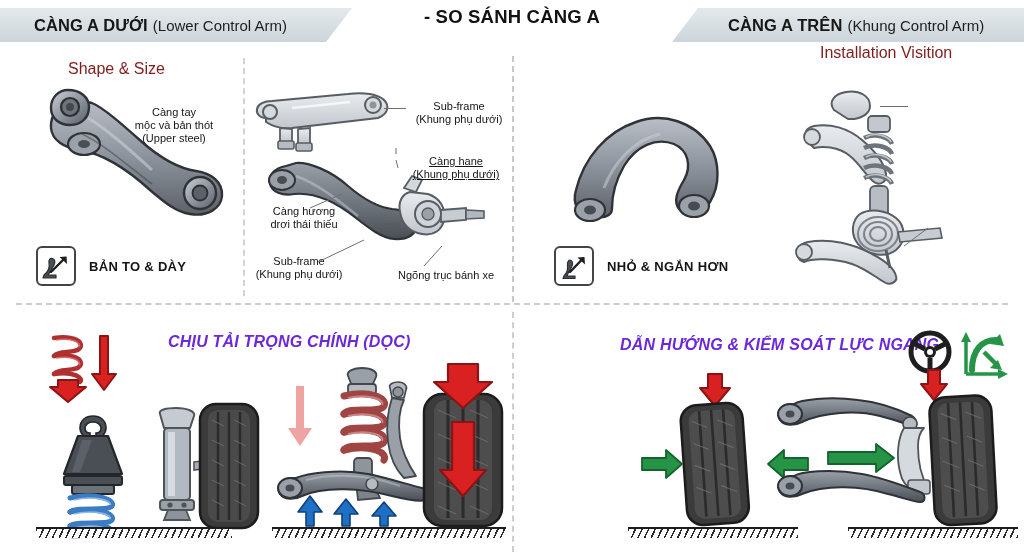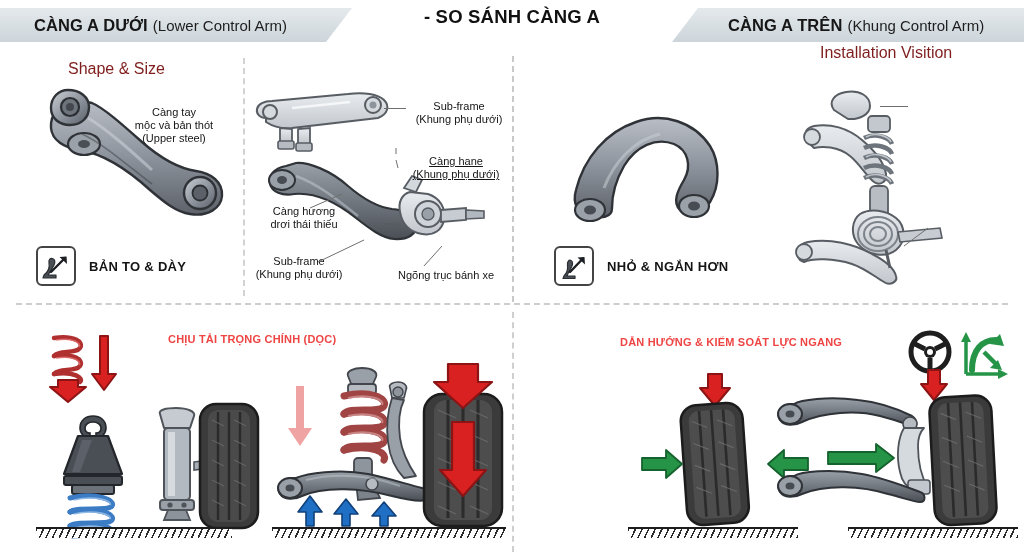--- a/index.html
+++ b/index.html
@@ -52,22 +52,22 @@
     position: absolute; left: 512px; top: 312px; width: 0;
     height: 240px; border-left: 2px dashed #cfcfcf;
   }
 
   
   .sub-head { position: absolute; font-size: 16px; color:#7f1d1d; }
   .sh-shape { top: 60px; left: 68px; }
   .sh-install { top: 44px; left: 820px; }
 
   .band-title {
-    position: absolute; font-weight: bold; font-size: 11px;
-    color:#ef4444; letter-spacing:.2px;
+    position: absolute; font-weight: bold; font-size: 16px;
+    color:#6d28d9; letter-spacing:.2px;font-style:italic;
   }
   .bt-left { top: 333px; left: 168px; }
   .bt-right { top: 336px; left: 620px; }
 
   
   .badge { position: absolute; display: flex; align-items: center; gap: 13px; }
   .badge-left { top: 246px; left: 36px; }
   .badge-right { top: 246px; left: 554px; text-align: center; }
   .badge-box {
     width: 40px; height: 40px; border: 2px solid #444; border-radius: 6px;

